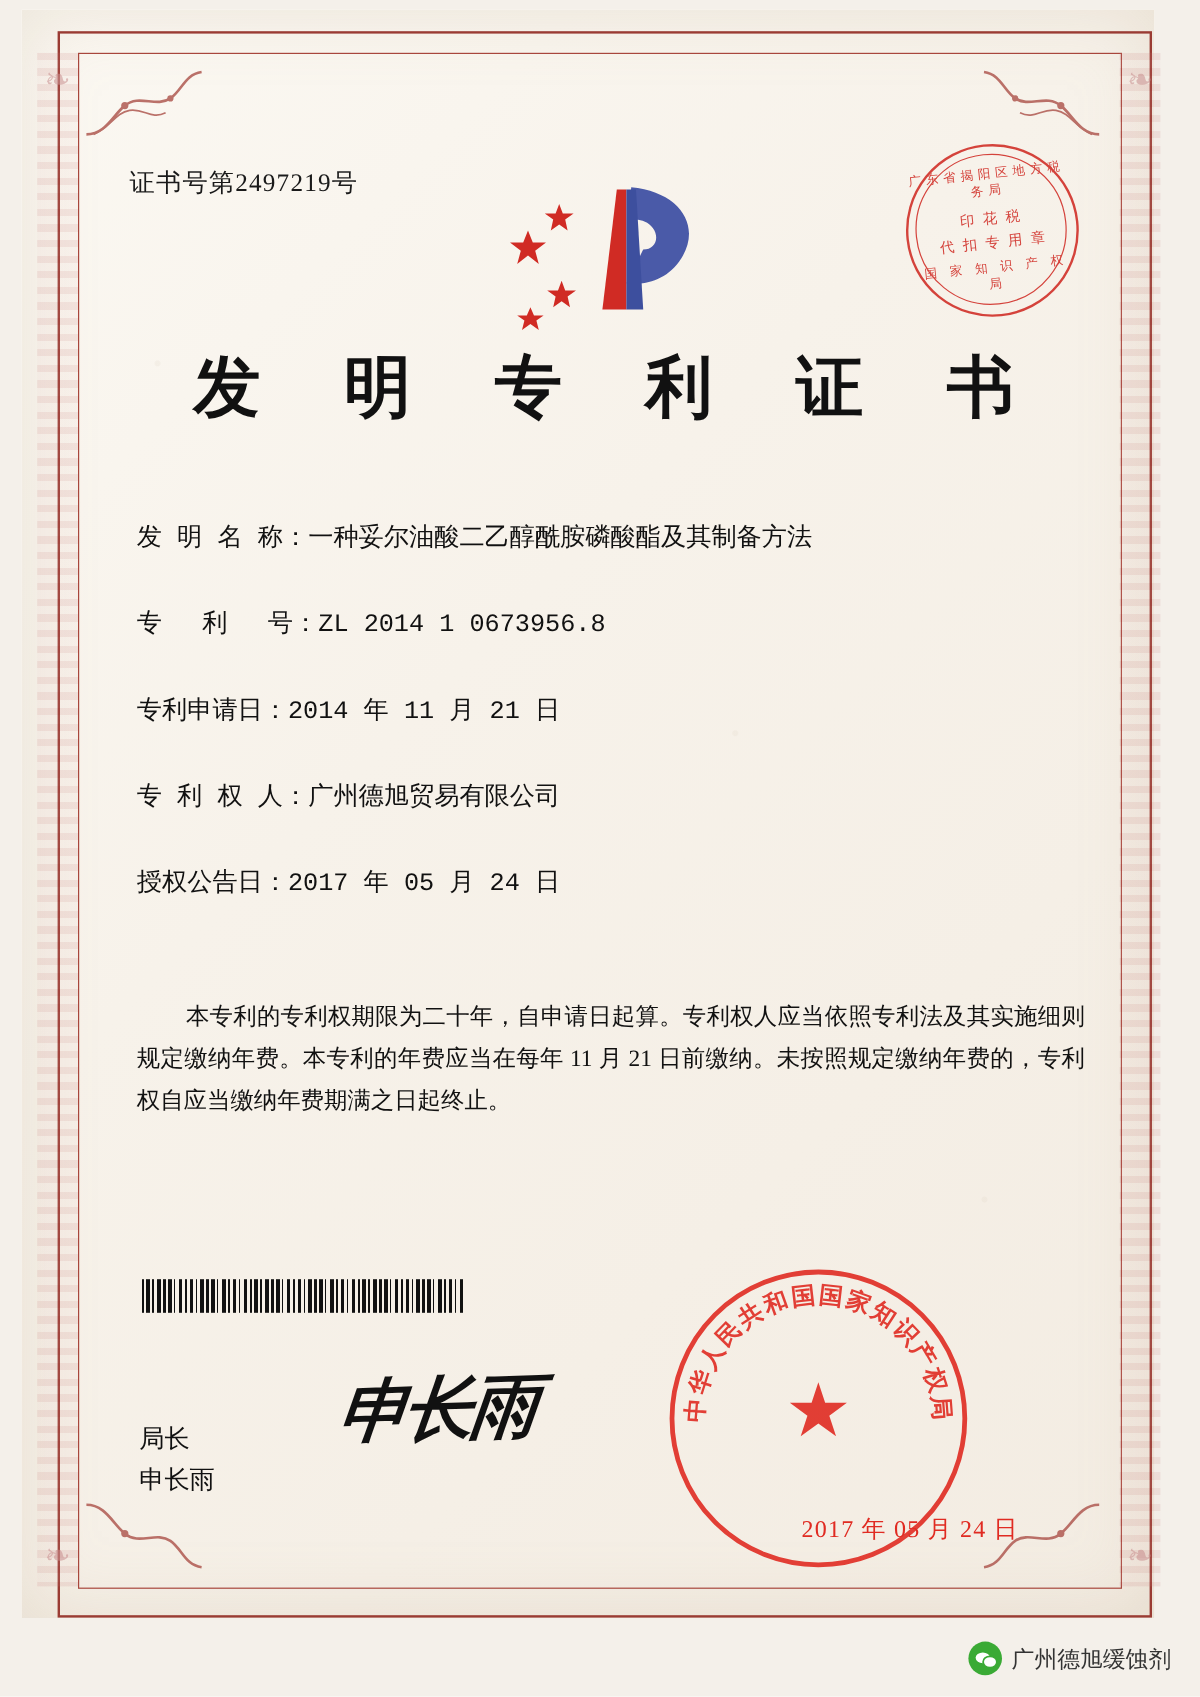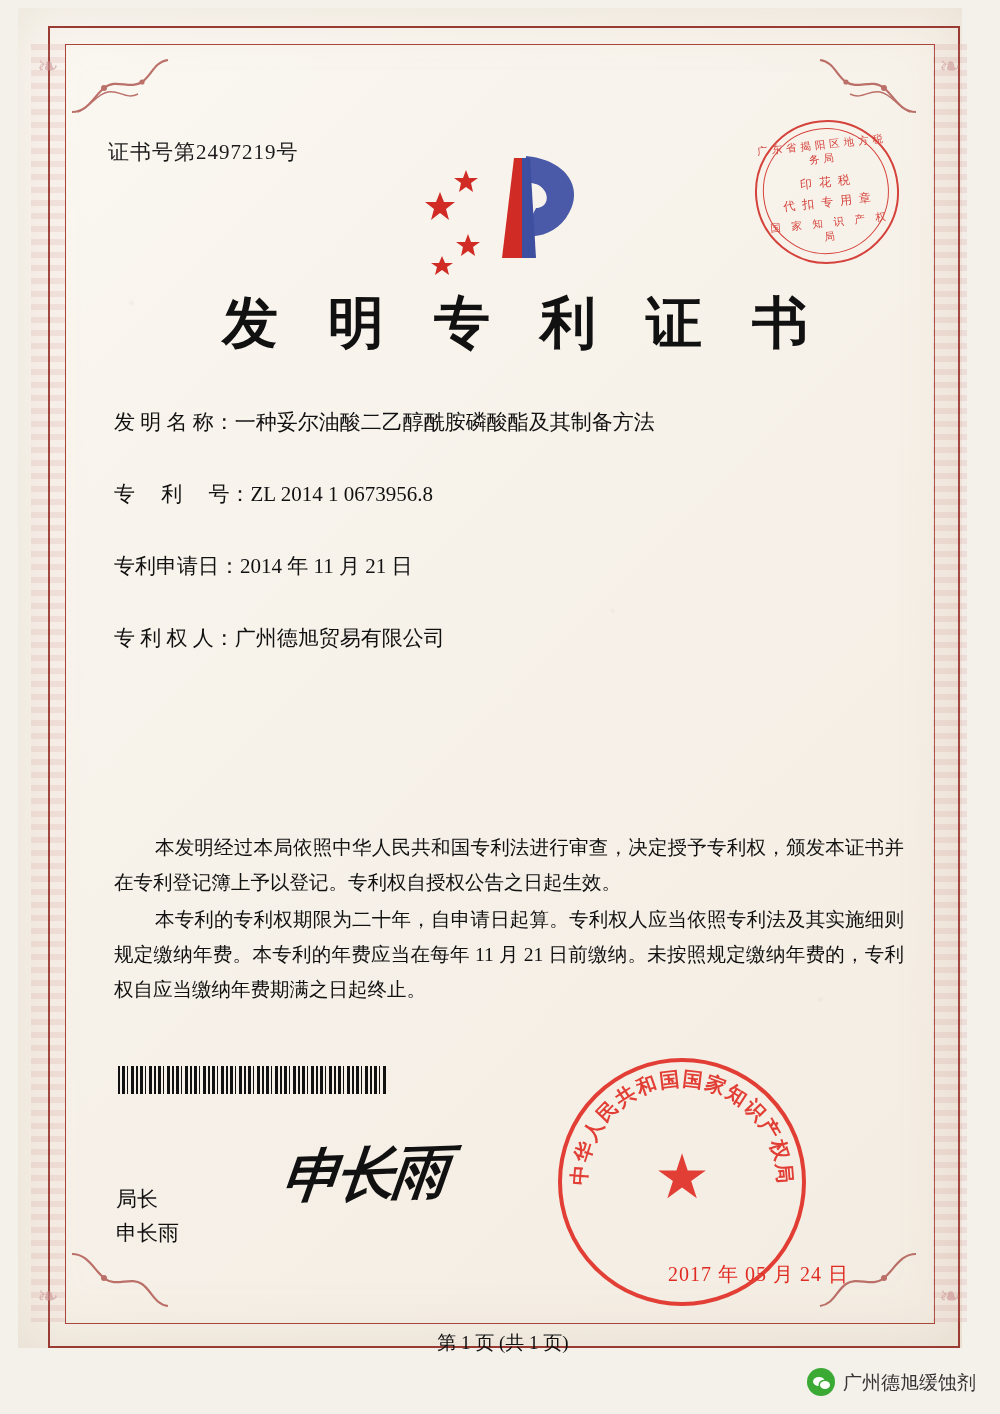--- a/index.html
+++ b/index.html
@@ -137,35 +137,36 @@
     width: 100%;
     text-align: center;
     font-size: 12px;
     letter-spacing: 2px;
   }
   .stamp-top .mid1 { top: 52px; }
   .stamp-top .mid2 { top: 72px; }
 
   .title {
     position: absolute;
-    left: 12px; top: 218px;
+    left: 0; top: 218px;
     width: 830px;
     text-align: center;
     font-size: 56px;
     font-weight: bold;
     letter-spacing: 18px;
     text-indent: 18px;
     color: #111;
-    font-family: Liberation Serif, serif;
+    font-family: Liberation Mono, monospace;
   }
 
   .fields {
     position: absolute;
-    left: 26px; top: 340px;
+    left: 26px; top: 365px;
     width: 790px;
+    font-family: Liberation Mono, monospace;
   }
   .field {
     font-size: 21px;
     color: #111;
     margin-bottom: 44px;
     white-space: nowrap;
   }
   .field .lbl {
     display: inline-block;
   }
@@ -394,24 +395,26 @@
         </div>
         <div class="field">
           <span class="lbl">专　 利　 号：</span><span class="val">ZL 2014 1 0673956.8</span>
         </div>
         <div class="field">
           <span class="lbl">专利申请日：</span><span class="val">2014 年 11 月 21 日</span>
         </div>
         <div class="field">
           <span class="lbl">专 利 权 人：</span><span class="val">广州德旭贸易有限公司</span>
         </div>
+        <div class="field">
+          <span class="lbl">授权公告日：</span><span class="val">2017 年 05 月 24 日</span>
+        </div>
       </div>
 
       <div class="paras">
-        <div class="para">本发明经过本局依照中华人民共和国专利法进行审查，决定授予专利权，颁发本证书并在专利登记簿上予以登记。专利权自授权公告之日起生效。</div>
         <div class="para">本专利的专利权期限为二十年，自申请日起算。专利权人应当依照专利法及其实施细则规定缴纳年费。本专利的年费应当在每年 11 月 21 日前缴纳。未按照规定缴纳年费的，专利权自应当缴纳年费期满之日起终止。</div>
       </div>
 
       <div class="barcode"></div>
 
       <div class="sign-block">
         <div>局长</div>
         <div>申长雨</div>
       </div>
       <div class="signature">申长雨</div>
@@ -422,21 +425,20 @@
             <path id="sealArc" d="M 24,120 A 96,96 0 1 1 216,120"></path>
           </defs>
           <text>
             <textPath href="#sealArc" startOffset="50%" text-anchor="middle">中华人民共和国国家知识产权局</textPath>
           </text>
         </svg>
         <div class="star">★</div>
       </div>
       <div class="stamp-date">2017 年 05 月 24 日</div>
 
-      <div class="page-no">第 1 页 (共 1 页)</div>
     </div>
   </div>
 
   <div class="footer-badge">
     <div class="wc"></div>
     <div class="txt">广州德旭缓蚀剂</div>
   </div>
 </div>
 
 </body></html>

